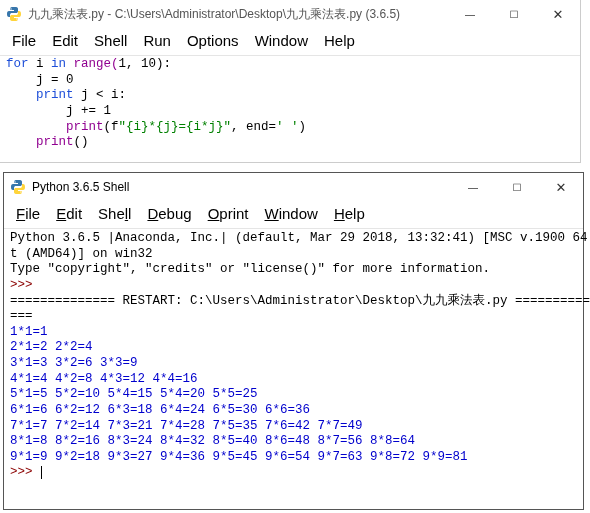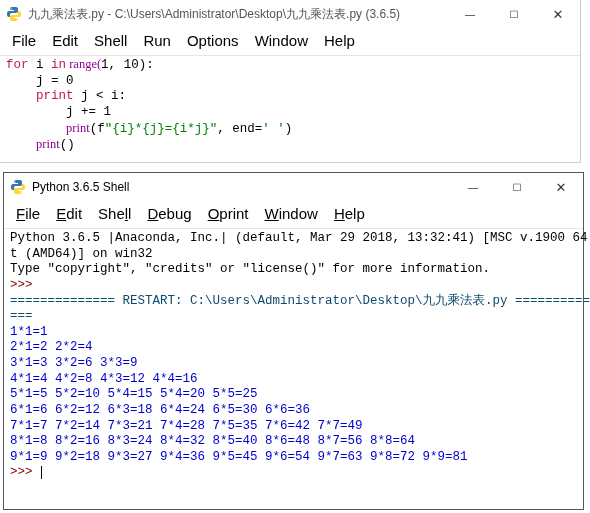--- a/index.html
+++ b/index.html
@@ -13,27 +13,27 @@
   .app-icon svg { width: 16px; height: 16px; }
   .title { font-size: 12px; color: #555; flex: 1; white-space: nowrap; overflow: hidden; }
   .w2 .title { color: #000; }
   .winbtns { display: flex; }
   .winbtn { width: 44px; height: 28px; display: flex; align-items: center; justify-content: center; font-family: "Segoe UI Symbol", sans-serif; font-size: 10px; color: #333; }
   .winbtn.close { font-size: 13px; }
   .menubar { display: flex; padding: 2px 4px 4px 4px; font-size: 15px; gap: 0; }
   .menuitem { padding: 2px 8px; color: #000; }
   .menuitem .ul { text-decoration: underline; }
   .editor { padding: 1px 6px 6px 6px; font-family: "Courier New", monospace; font-size: 12.5px; line-height: 1.25; white-space: pre; }
-  .kw-orange { color: #be185d; }
-  .kw-purple { color: #900090; font-family: Liberation Serif, serif; }
+  .kw-orange { color: #1d4ed8; }
+  .kw-purple { color: #900090; }
   .kw-green { color: #008000; }
   .kw-black { color: #000; }
   .shell { padding: 2px 6px 6px 6px; font-family: "Courier New", monospace; font-size: 12.5px; line-height: 1.25; white-space: pre; color: #000; }
   .prompt { color: #8b0000; }
-  .restart { color: #0c4a6e; }
+  .restart { color: #000000; }
   .out-blue { color: #0000cd; }
   .cursor { display: inline-block; width: 1px; height: 13px; background: #000; vertical-align: text-bottom; margin-left: 1px; }
   .hr { border-top: 1px solid #e5e5e5; }
 </style>
 </head>
 <body>
 
 <div class="window w1">
   <div class="titlebar">
     <span class="app-icon">

